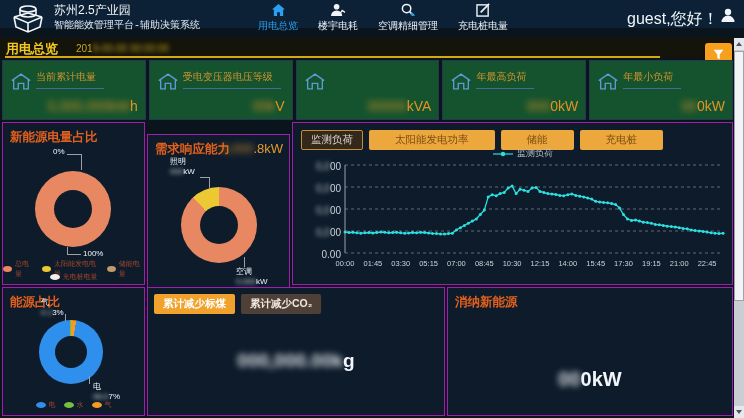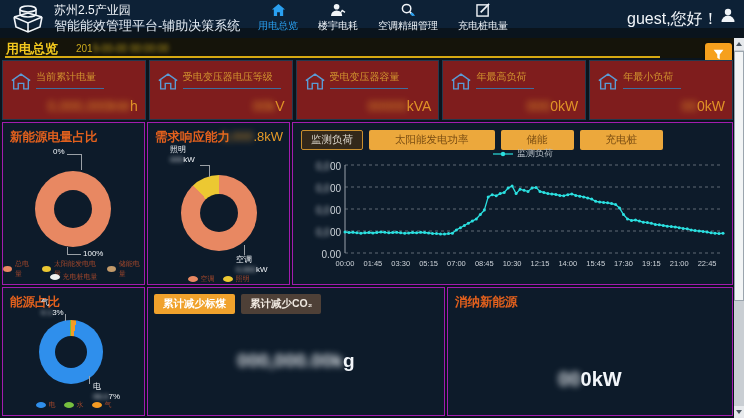--- a/index.html
+++ b/index.html
@@ -3,21 +3,21 @@
 <meta charset="utf-8">
 <style>
   html,body{margin:0;padding:0;background:#05090f;}
   #app{position:relative;width:744px;height:418px;background:#0a141d;overflow:hidden;
        font-family:"Liberation Sans",sans-serif;color:#e8eef4;}
   
   .header{position:absolute;left:0;top:0;width:744px;height:28px;background:#0d2136;}
   .logo{position:absolute;left:8px;top:3px;}
   .brand{position:absolute;left:54px;top:3px;line-height:15px;}
   .brand .l1{font-size:12px;color:#f2f6fa;}
-  .brand .l2{font-size:13px;color:#e2eaf2;}
+  .brand .l2{font-size:10px;color:#e2eaf2;font-family:Liberation Mono, monospace;}
   .nav{position:absolute;left:258px;top:3px;display:flex;gap:20px;}
   .nav-item{display:flex;flex-direction:column;align-items:center;cursor:pointer;}
   .nav-item .lbl{font-size:10px;margin-top:2px;color:#eef3f8;}
   .nav-item.active .lbl{color:#2aa0f0;}
   .greeting{position:absolute;left:627px;top:9px;font-size:16px;color:#f0f4f8;}
   .usericon{position:absolute;left:720px;top:7px;}
   
   .subheader{position:absolute;left:0;top:38px;width:744px;height:20px;background:#15140a;}
   .sub-title{position:absolute;left:6px;top:2px;font-size:13px;font-weight:bold;color:#f2c81e;}
   .sub-date{position:absolute;left:76px;top:5px;font-size:10px;color:#c9a81c;}
@@ -28,21 +28,21 @@
   
   .scrollbar{position:absolute;left:734px;top:38px;width:10px;height:380px;background:#c9ced3;}
   .sb-arrow{position:absolute;left:0;width:10px;height:12px;background:#e6e9ec;display:flex;
             align-items:center;justify-content:center;cursor:pointer;}
   .sb-up{top:0;} .sb-down{bottom:0;}
   .tri-up{width:0;height:0;border-left:3px solid transparent;border-right:3px solid transparent;border-bottom:4px solid #4a5560;}
   .tri-down{width:0;height:0;border-left:3px solid transparent;border-right:3px solid transparent;border-top:4px solid #4a5560;}
   .sb-thumb{position:absolute;left:0;top:13px;width:10px;height:250px;background:#f2f4f5;border:1px solid #9aa4ad;box-sizing:border-box;cursor:pointer;}
   
   .cards{position:absolute;left:2px;top:60px;width:731px;height:60px;display:flex;gap:3px;}
-  .kpi{flex:1;position:relative;background:#7f1d1d;border:1px solid #24394e;box-sizing:border-box;}
+  .kpi{flex:1;position:relative;background:#14532d;border:1px solid #24394e;box-sizing:border-box;}
   .kpi-icon{position:absolute;left:7px;top:11px;}
   .kpi-title{position:absolute;left:33px;top:9px;font-size:10px;color:#d2952f;
              border-bottom:1px solid #3f6d9e;padding-bottom:4px;padding-right:8px;white-space:nowrap;}
   .kpi-val{position:absolute;right:7px;bottom:5px;font-size:14px;color:#e09327;white-space:nowrap;}
   
   .panel{position:absolute;background:#0d1b2a;border:1px solid #a21caf;box-sizing:border-box;}
   .p-title{position:absolute;left:7px;top:6px;font-size:12.5px;font-weight:bold;color:#e2601d;}
   .mask{filter:blur(3px);opacity:.9;}
   .mask-sm{filter:blur(2px);opacity:.9;}
   
@@ -157,21 +157,20 @@
       <span class="kpi-icon"><svg width="22" height="19" viewBox="0 0 24 20" fill="none" stroke="#5b9bd5" stroke-width="1.5">
             <path d="M2 9 L12 2 L22 9 M4 8 V18 H9 V12 H15 V18 H20 V8"></path>
           </svg></span>
       <span class="kpi-title">受电变压器电压等级</span>
       <span class="kpi-val"><span class="mask">00k</span><span>V</span></span>
     </div>
     <div class="kpi">
       <span class="kpi-icon"><svg width="22" height="19" viewBox="0 0 24 20" fill="none" stroke="#5b9bd5" stroke-width="1.5">
             <path d="M2 9 L12 2 L22 9 M4 8 V18 H9 V12 H15 V18 H20 V8"></path>
           </svg></span>
-      <span class="kpi-title">受电变压器容量</span>
       <span class="kpi-val"><span class="mask">00000</span><span>kVA</span></span>
     </div>
     <div class="kpi">
       <span class="kpi-icon"><svg width="22" height="19" viewBox="0 0 24 20" fill="none" stroke="#5b9bd5" stroke-width="1.5">
             <path d="M2 9 L12 2 L22 9 M4 8 V18 H9 V12 H15 V18 H20 V8"></path>
           </svg></span>
       <span class="kpi-title">年最高负荷</span>
       <span class="kpi-val"><span class="mask">000</span><span>0kW</span></span>
     </div>
     <div class="kpi">
@@ -208,21 +207,21 @@
         </span>
       </div>
     <div class="legend" style="top:149px;">
         <span class="lgi">
           <span class="lgm" style="background: rgb(240, 240, 240);"></span>
           <span>充电桩电量</span>
         </span>
       </div>
   </div>
 
-  <div class="panel" style="left:147px;top:122px;width:143px;height:163px;">
+  <div class="panel" style="left:147px;top:134px;width:143px;height:163px;">
     <span class="p-title">需求响应能力</span>
     <span style="position:absolute;right:6px;top:6px;font-size:13px;color:#e59a28;"><span class="mask">0,000</span><span>.8kW</span></span>
     <div class="donut" style="left: 33px; top: 52px; width: 76px; height: 76px; background: conic-gradient(rgb(232, 136, 98) 0%, rgb(232, 136, 98) 88%, rgb(236, 200, 50) 88%, rgb(236, 200, 50) 100%);"></div>
     <div class="hole" style="left:52px;top:71px;width:38px;height:38px;"></div>
     <div class="dlabel" style="left:22px;top:22px;">
       <div>照明</div>
       <div><span class="mask-sm">000</span><span>kW</span></div>
     </div>
     <div class="cline" style="left:52px;top:42px;width:10px;height:1px;"></div>
     <div class="cline" style="left:61px;top:42px;width:1px;height:12px;"></div>

